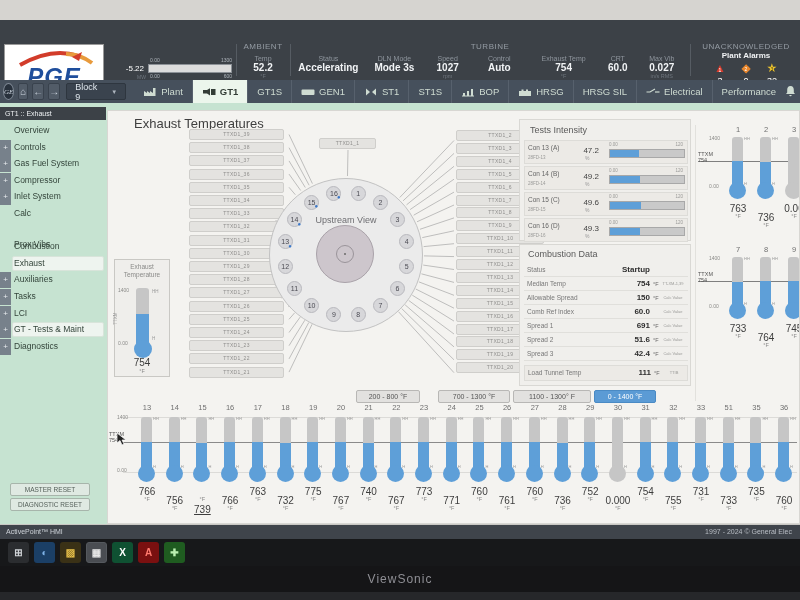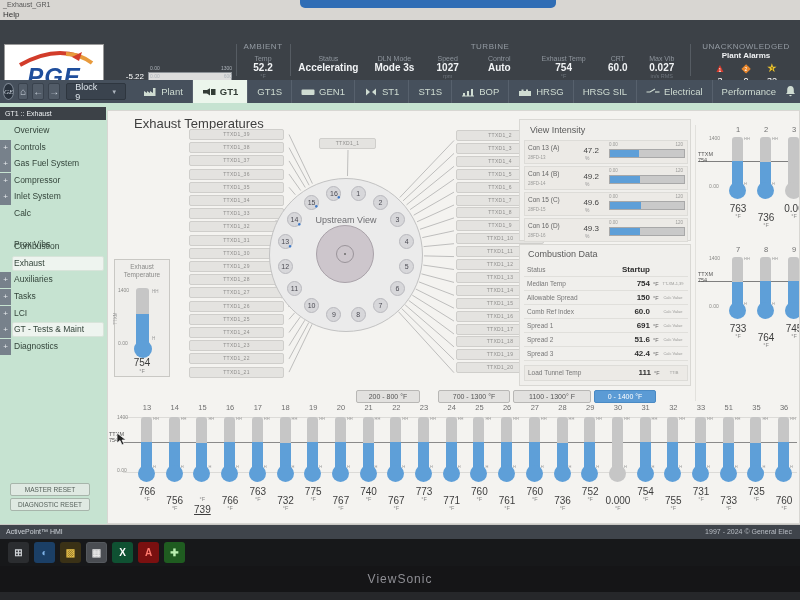--- a/index.html
+++ b/index.html
@@ -142,37 +142,32 @@
   #bezel-brand{position:absolute;left:0;top:572px;width:800px;text-align:center;font-size:12px;color:#8f8f95;letter-spacing:1px;}
   #desk{position:absolute;left:0;top:592px;width:800px;height:8px;background:#26272a;}
   #cursor{position:absolute;z-index:50;}
 </style>
 </head>
 <body>
 
 <div id="monitor">
   <div id="screen">
 
-    <div id="titlebar">
-      <div class="win-title">_Exhaust_GR1</div>
-      <div class="win-menu">Help</div>
-      <div class="blue-bar"></div>
-    </div>
 
     <div id="header">
       <div id="logo-box">
         <svg width="98" height="20" style="position:absolute;left:1px;top:2px">
           <path d="M14 18 Q 46 0 72 9" fill="none" stroke="#d23c2a" stroke-width="4"></path>
           <path d="M60 7 Q 74 7 86 16" fill="none" stroke="#e89a3c" stroke-width="4"></path>
           <path d="M66 10 l10 -5 l-3 9 z" fill="#d23c2a"></path>
         </svg>
         <div class="pge-text">PGE</div>
       </div>
       <div id="hdr-gauges">
-          <div class="gauge-row" style="top: 18px; text-decoration: underline;">
+          <div class="gauge-row" style="top: 10px; text-decoration: underline;">
             <div class="gauge-val">-5.22</div>
             <div class="gauge-sub">MW</div>
             <div class="gauge-min">0.00</div>
             <div class="gauge-max">1300</div>
             <div class="gauge-bar"></div>
           </div>
           <div class="gauge-row" style="top: 26px;">
             <div class="gauge-val">4.05</div>
             <div class="gauge-sub">MVAR</div>
             <div class="gauge-min">0.00</div>
@@ -518,21 +513,21 @@
           </div>
           <div class="bulb" style="left:19px;top:80px;width:18px;height:18px"></div>
           <div class="tick" style="left:37px;top:29px">HH</div>
           <div class="tick" style="left:37px;top:76px">H</div>
           <div id="lt-side">TTXM</div>
           <div id="lt-val">754</div>
           <div id="lt-unit">°F</div>
         </div>
 
         <div id="flame">
-          <div id="flame-title">View Intensity</div>
+          <div id="flame-title">Tests Intensity</div>
           <div id="flame-rows">
               <div class="fl-row" style="top: 20px;">
                 <div class="fl-label">Con 13 (A)</div>
                 <div class="fl-tag">28FD-13</div>
                 <div class="fl-val">47.2</div>
                 <div class="fl-pct">%</div>
                 <div class="fl-min">0.00</div>
                 <div class="fl-max">120</div>
                 <div class="fl-bar">
                   <div class="fl-fill" style="width: 39.3%;"></div>

